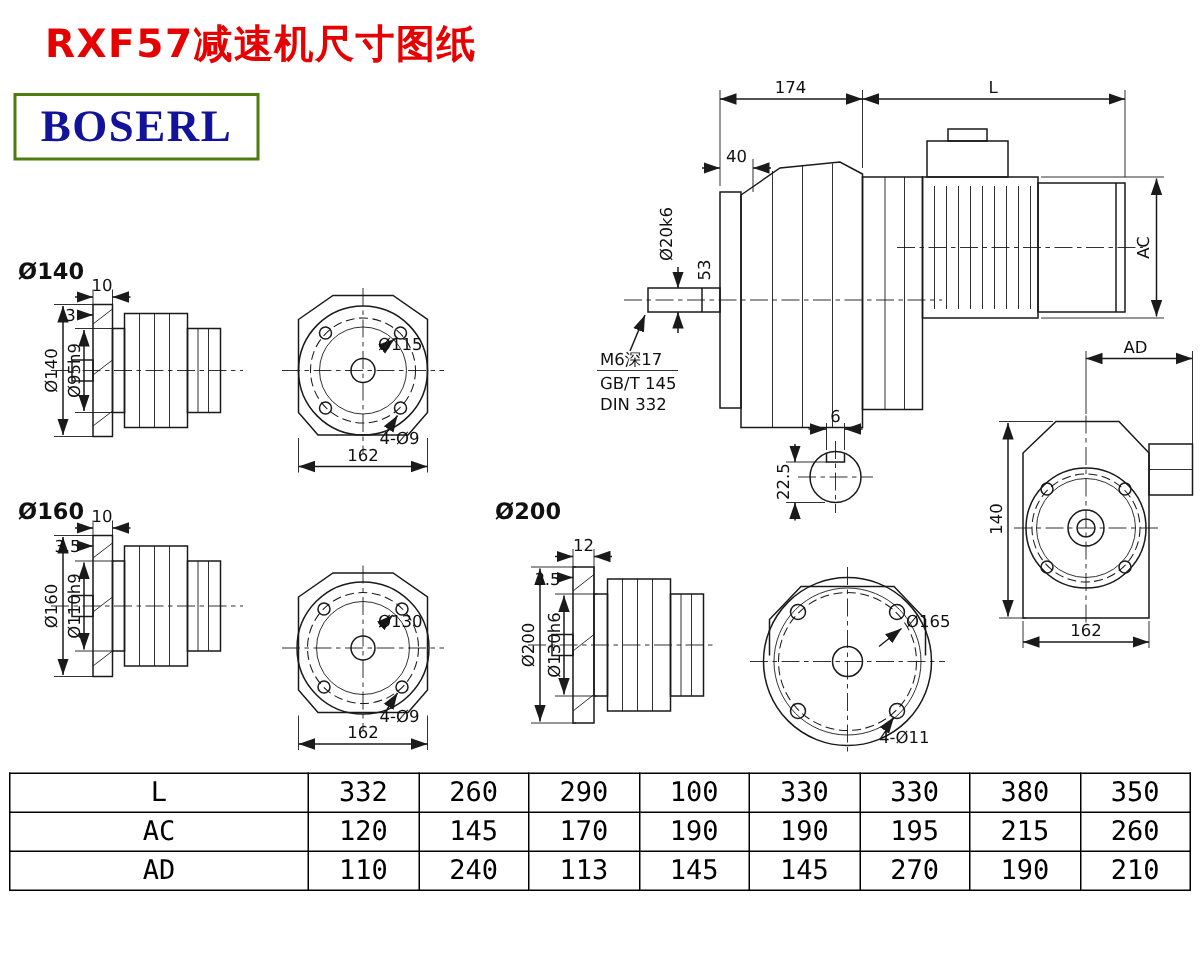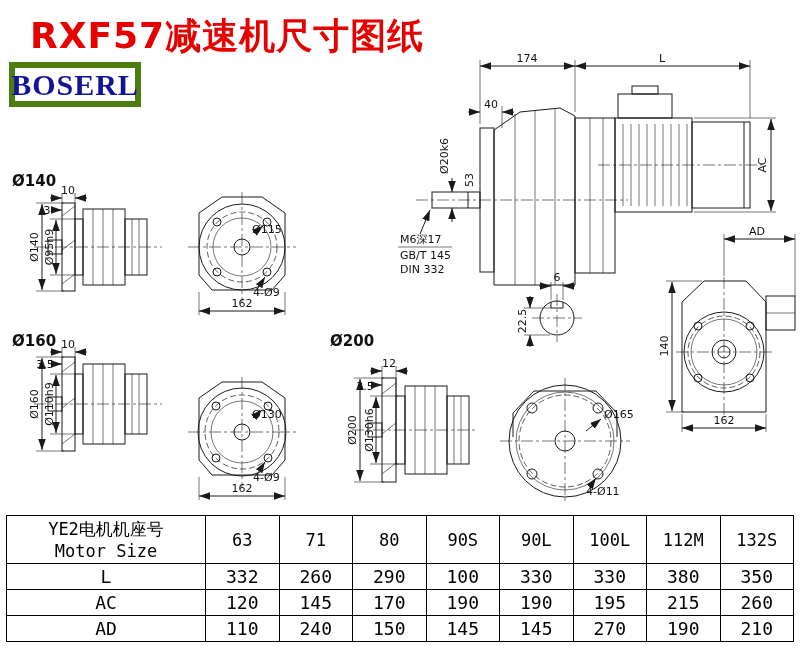--- a/index.html
+++ b/index.html
@@ -1,19 +1,19 @@
 <!DOCTYPE html>
 <html><head>
 <meta charset="utf-8">
 <style>
   *{margin:0;padding:0;box-sizing:border-box}
   html,body{width:800px;height:646px;background:#ffffff;position:relative;overflow:hidden;
     font-family:"DejaVu Sans", sans-serif;}
-  .title{position:absolute;left:30px;top:12px;font-size:36px;font-weight:bold;color:#e60000;letter-spacing:1px;white-space:nowrap}
-  .logo{position:absolute;left:9px;top:62px;width:132px;height:45px;border:6px solid #4d7c0f;
+  .title{position:absolute;left:30px;top:12px;font-size:26px;font-weight:bold;color:#e60000;letter-spacing:1px;white-space:nowrap}
+  .logo{position:absolute;left:9px;top:62px;width:164px;height:45px;border:2px solid #4d7c0f;
     display:flex;align-items:center;justify-content:center;
     font-family:"Liberation Serif", serif;font-weight:bold;font-size:30px;color:#12129a;letter-spacing:1px}
   #drawing{position:absolute;left:0;top:0}
   svg line,svg path,svg rect,svg circle,svg polygon,svg polyline{stroke:#1a1a1a;stroke-width:1;fill:none}
   svg .thin{stroke-width:0.6}
   svg .cl{stroke-width:0.6;stroke-dasharray:12 3 3 3}
   svg .bc{stroke-width:0.7;stroke-dasharray:6 3}
   svg .arr{fill:#1a1a1a;stroke:none}
   svg text{stroke:none;fill:#111;font-size:11px}
   svg .sec{font-size:15px;font-weight:bold}
@@ -308,34 +308,20 @@
     <col>
       <col>
       <col>
       <col>
       <col>
       <col>
       <col>
       <col>
   </colgroup>
   <tbody>
-      <tr class="hrow">
-    <th>
-      <div>YE2电机机座号</div>
-      <div>Motor Size</div>
-    </th>
-    <td>63</td>
-    <td>71</td>
-    <td>80</td>
-    <td>90S</td>
-    <td>90L</td>
-    <td>100L</td>
-    <td>112M</td>
-    <td>132S</td>
-  </tr>
   <tr class="drow">
     <th>L</th>
     <td>332</td>
     <td>260</td>
     <td>290</td>
     <td>100</td>
     <td>330</td>
     <td>330</td>
     <td>380</td>
     <td>350</td>
@@ -348,21 +334,21 @@
     <td>190</td>
     <td>190</td>
     <td>195</td>
     <td>215</td>
     <td>260</td>
   </tr>
   <tr class="drow">
     <th>AD</th>
     <td>110</td>
     <td>240</td>
-    <td>150</td>
+    <td>113</td>
     <td>145</td>
     <td>145</td>
     <td>270</td>
     <td>190</td>
     <td>210</td>
   </tr>
 </tbody>
   </table>
 
 </body></html>

